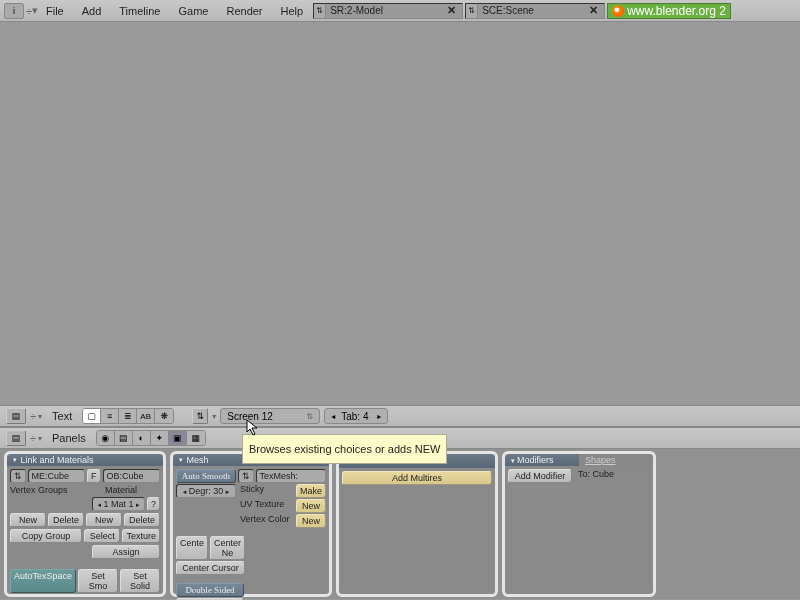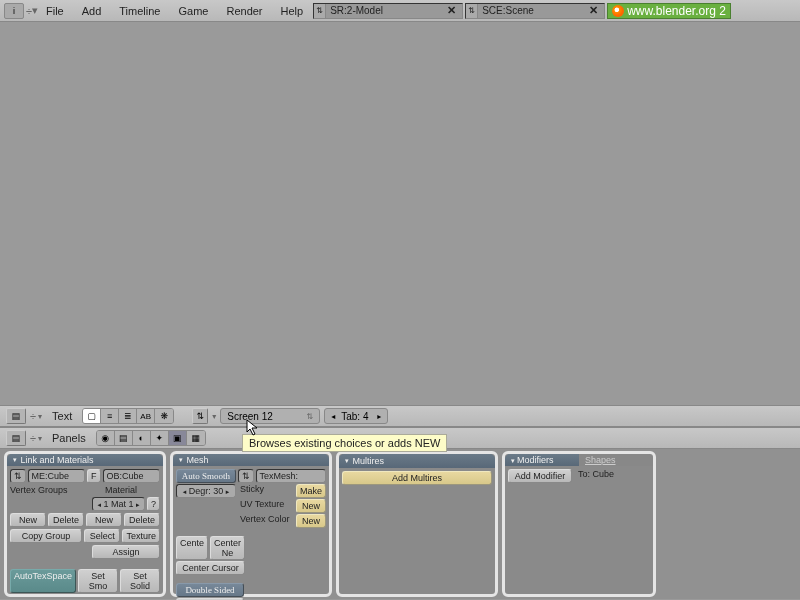--- a/index.html
+++ b/index.html
@@ -18,21 +18,21 @@
 .view3d { height: 383px; background: #9a9a9a; }
 
 .header-bar { height: 22px; background: linear-gradient(#c8c8c8,#b8b8b8); border-top: 1px solid #888; border-bottom: 1px solid #888; display: flex; align-items: center; padding: 0 6px; gap: 4px; }
 .hdr-btn { width: 20px; height: 16px; background: #b4b4b4; border: 1px outset #ccc; border-radius: 2px; display: flex; align-items: center; justify-content: center; font-size: 9px; }
 .hdr-label { color: #222; padding: 0 6px; }
 .btn-group { display: flex; border: 1px solid #888; border-radius: 3px; overflow: hidden; }
 .btn-group .gb { width: 18px; height: 14px; background: #b4b4b4; border-right: 1px solid #888; display: flex; align-items: center; justify-content: center; font-size: 9px; }
 .btn-group .gb:last-child { border-right: none; }
 .dropdown-field { height: 16px; background: #b0b0b0; border: 1px solid #888; border-radius: 3px; display: flex; align-items: center; padding: 0 6px; font-size: 10px; gap: 6px; }
 
-.tooltip { position: absolute; left: 242px; top: 434px; background: #fdfcc8; border: 1px solid #aa9; padding: 2px 6px; font-size: 11px; color: #222; z-index: 100; }
+.tooltip { position: absolute; left: 242px; top: 434px; background: #fdfcc8; border: 1px solid #aa9; padding: 8px 6px; font-size: 11px; color: #222; z-index: 100; }
 .cursor { position: absolute; left: 246px; top: 419px; width: 14px; height: 18px; pointer-events: none; z-index: 101; }
 
 .panels-area { height: 150px; background: #919191; display: flex; padding: 2px 4px; gap: 4px; }
 .panel { border: 3px solid #e5e5e5; border-radius: 6px; background: #8a8a8a; display: flex; flex-direction: column; }
 .panel-header { height: 14px; background: linear-gradient(#6a7a88,#586878); color: #eee; font-size: 9px; padding: 1px 6px; border-radius: 5px 5px 0 0; display: flex; align-items: center; gap: 4px; }
 .panel-header .tri { font-size: 7px; }
 .panel-body { padding: 3px; display: flex; flex-direction: column; gap: 2px; flex: 1; }
 
 .btn { background: linear-gradient(#d0d0d0,#b8b8b8); border: 1px outset #ddd; border-radius: 3px; font-size: 9px; padding: 1px 3px; color: #222; text-align: center; }
 .btn-yellow { background: linear-gradient(#e8d8a0,#d8c88a); border: 1px outset #f0e8c0; }

